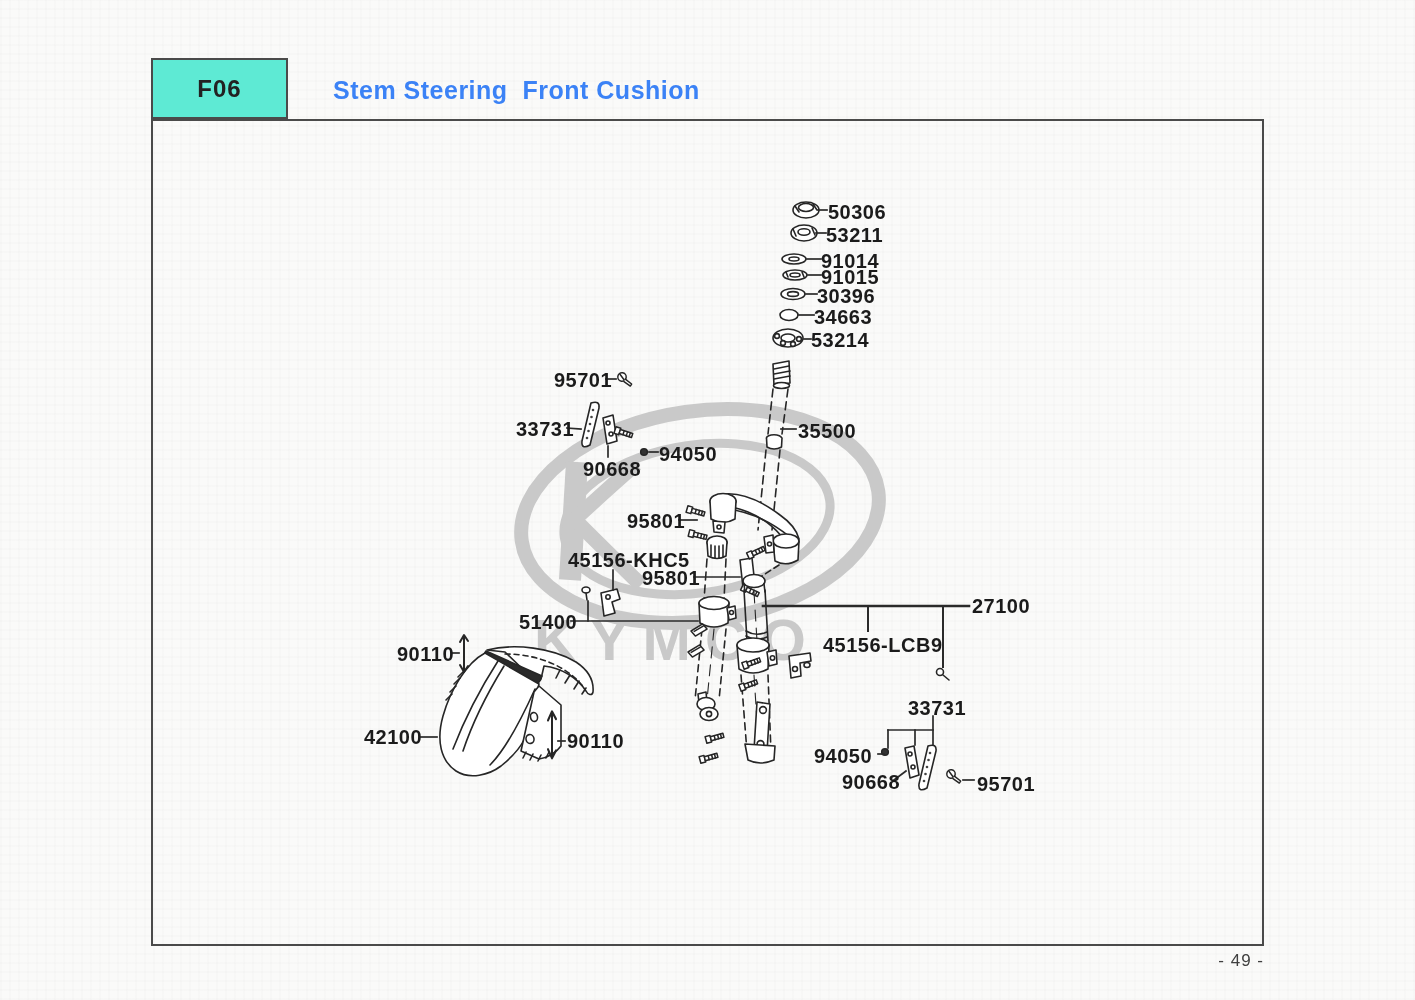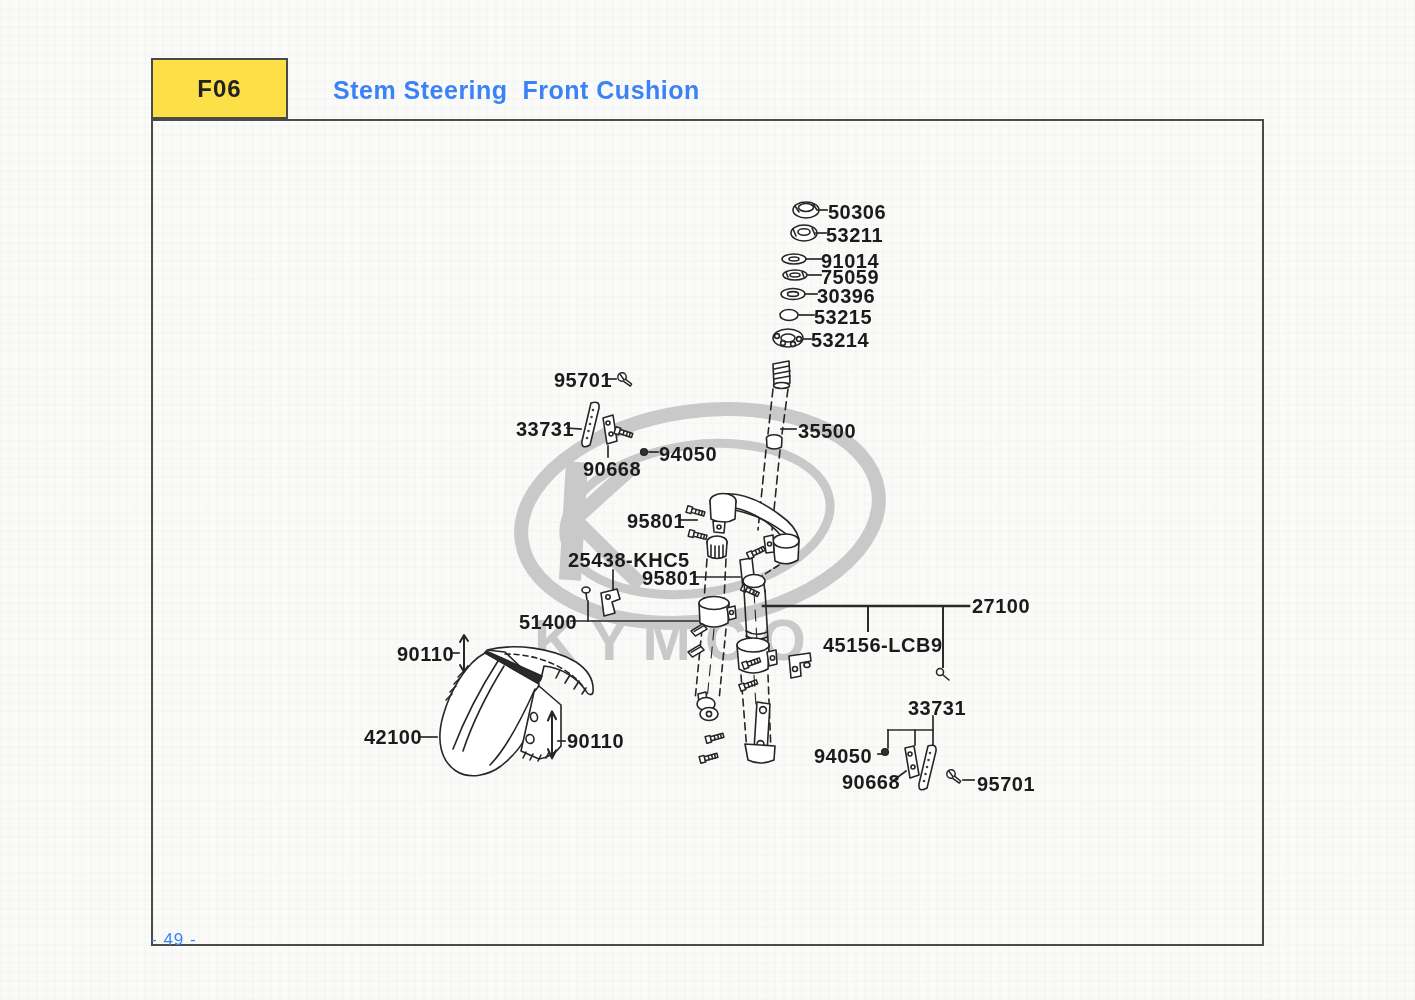--- a/index.html
+++ b/index.html
@@ -8,37 +8,37 @@
     background:#fafaf9;
     background-image:
       repeating-linear-gradient(0deg, rgba(0,0,0,0.013) 0 2px, transparent 2px 9px),
       repeating-linear-gradient(90deg, rgba(0,0,0,0.013) 0 2px, transparent 2px 9px);
     font-family:"Liberation Sans","DejaVu Sans",sans-serif;
     color:#1b1b1b;
   }
   .abs{position:absolute;}
   .code-box{
     left:151px;top:58px;width:137px;height:61px;
-    border:2px solid #4a4a4a;background:#fde047;
+    border:2px solid #4a4a4a;background:#5eead4;
     display:flex;align-items:center;justify-content:center;
     font-size:24px;font-weight:bold;letter-spacing:1px;color:#222;
     box-sizing:border-box;z-index:4;
   }
   .main-border{
     left:151px;top:119px;width:1113px;height:827px;
     border:2px solid #4a4a4a;box-sizing:border-box;z-index:0;
     background:transparent;
   }
   .page-title{
     left:333px;top:76px;font-size:25px;font-weight:bold;color:#3b82f6;
     white-space:pre;letter-spacing:0.5px;z-index:4;
   }
   .page-number{
-    left:151px;top:930px;width:1113px;text-align:left;
-    font-size:17px;color:#3b82f6;z-index:4;letter-spacing:1px;
+    left:151px;top:951px;width:1113px;text-align:right;
+    font-size:17px;color:#404040;z-index:4;letter-spacing:1px;
   }
   .watermark-text{
     left:517px;top:611px;font-size:58px;font-weight:800;
     letter-spacing:14px;color:#c9c9c9;z-index:1;line-height:1;margin-left:17px;
   }
   svg.diagram{left:0;top:0;z-index:2;}
   .labels{left:0;top:0;width:1415px;height:1000px;z-index:3;pointer-events:none;}
   .plabel{
     position:absolute;font-size:20px;font-weight:bold;color:#1b1b1b;
     line-height:1;letter-spacing:0.5px;white-space:nowrap;
@@ -324,31 +324,31 @@
     <line x1="878" y1="754" x2="884" y2="754"></line>
     <line x1="894" y1="780" x2="906" y2="771"></line>
     <line x1="963" y1="780" x2="974" y2="780"></line>
   </g>
 </svg>
 
 <div class="abs labels">
   <div class="plabel" style="left:828px;top:202px">50306</div>
   <div class="plabel" style="left:826px;top:225px">53211</div>
   <div class="plabel" style="left:821px;top:251px">91014</div>
-  <div class="plabel" style="left:821px;top:267px">75059</div>
+  <div class="plabel" style="left:821px;top:267px">91015</div>
   <div class="plabel" style="left:817px;top:286px">30396</div>
-  <div class="plabel" style="left:814px;top:307px">53215</div>
+  <div class="plabel" style="left:814px;top:307px">34663</div>
   <div class="plabel" style="left:811px;top:330px">53214</div>
   <div class="plabel" style="left:554px;top:370px">95701</div>
   <div class="plabel" style="left:516px;top:419px">33731</div>
   <div class="plabel" style="left:583px;top:459px">90668</div>
   <div class="plabel" style="left:659px;top:444px">94050</div>
   <div class="plabel" style="left:798px;top:421px">35500</div>
   <div class="plabel" style="left:627px;top:511px">95801</div>
-  <div class="plabel" style="left:568px;top:550px">25438-KHC5</div>
+  <div class="plabel" style="left:568px;top:550px">45156-KHC5</div>
   <div class="plabel" style="left:642px;top:568px">95801</div>
   <div class="plabel" style="left:519px;top:612px">51400</div>
   <div class="plabel" style="left:972px;top:596px">27100</div>
   <div class="plabel" style="left:823px;top:635px">45156-LCB9</div>
   <div class="plabel" style="left:397px;top:644px">90110</div>
   <div class="plabel" style="left:364px;top:727px">42100</div>
   <div class="plabel" style="left:567px;top:731px">90110</div>
   <div class="plabel" style="left:908px;top:698px">33731</div>
   <div class="plabel" style="left:814px;top:746px">94050</div>
   <div class="plabel" style="left:842px;top:772px">90668</div>

